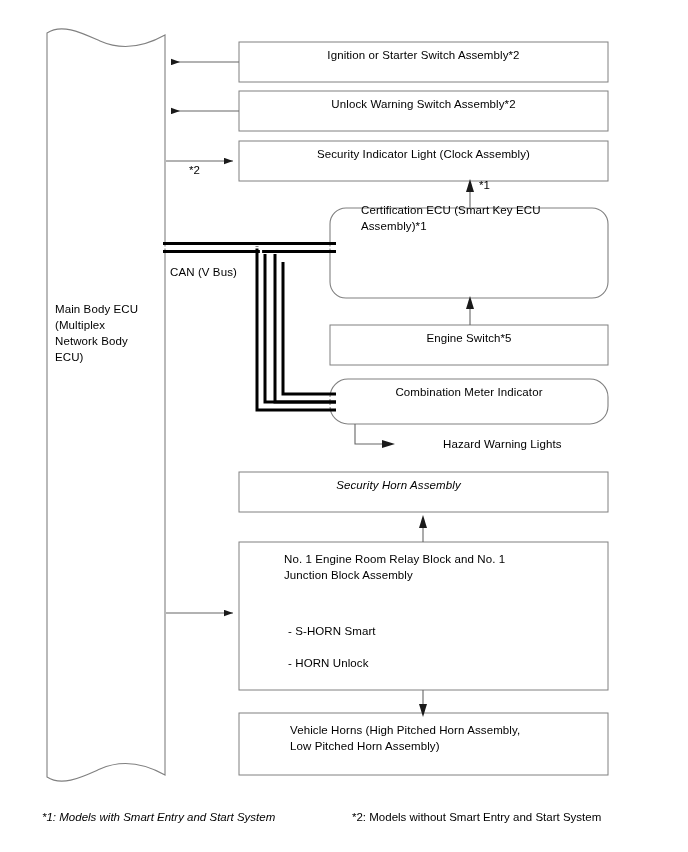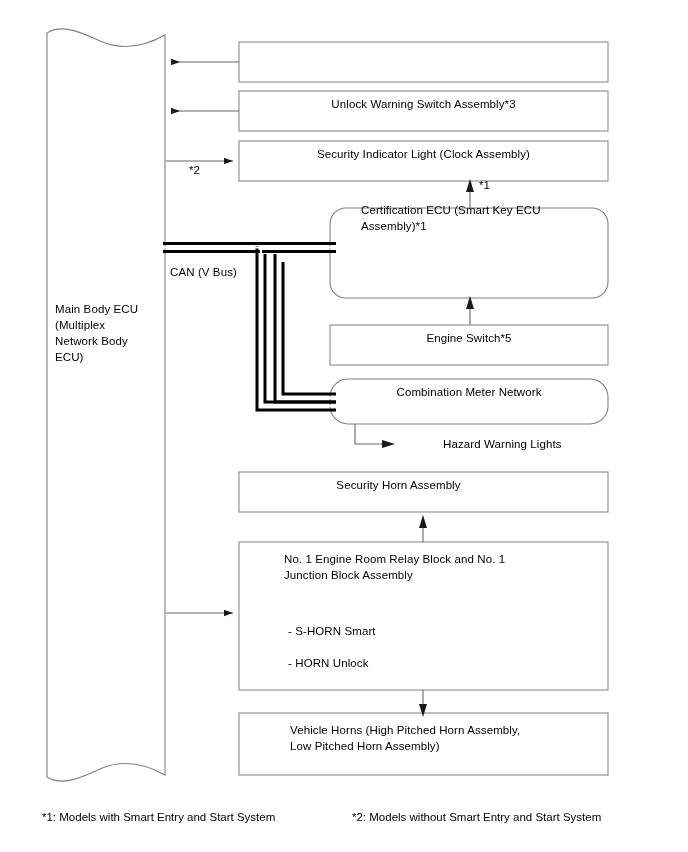--- a/index.html
+++ b/index.html
@@ -156,47 +156,48 @@
     </g>
   </svg>
 
   <div class="node-label left-al" style="left:55px; top:301px; width:105px;">Main Body ECU
 (Multiplex
 Network Body
 ECU)</div>
 
   <div class="node-label left-al" style="left:170px; top:264px; width:120px;">CAN (V Bus)</div>
 
-
-  <div class="node-label centered" style="left:239px; top:96px; width:369px;">Unlock Warning Switch Assembly*3</div>
+  <div class="node-label centered" style="left:239px; top:47px; width:369px;">Ignition or Starter Switch Assembly*2</div>
+
+  <div class="node-label centered" style="left:239px; top:96px; width:369px;">Unlock Warning Switch Assembly*2</div>
 
   <div class="node-label centered" style="left:239px; top:146px; width:369px;">Security Indicator Light (Clock Assembly)</div>
 
   <div class="node-label left-al" style="left:361px; top:202px; width:250px;">Certification ECU (Smart Key ECU
 Assembly)*1</div>
 
   <div class="node-label centered" style="left:330px; top:330px; width:278px;">Engine Switch*5</div>
 
-  <div class="node-label centered" style="left:330px; top:384px; width:278px;">Combination Meter Network</div>
-
-  <div class="node-label centered" style="left:239px; top:477px; width:319px;">Security Horn Assembly</div>
+  <div class="node-label centered" style="left:330px; top:384px; width:278px;">Combination Meter Indicator</div>
+
+  <div class="node-label centered" style="left:239px; top:477px; width:319px;font-style:italic;">Security Horn Assembly</div>
 
   <div class="node-label left-al" style="left:284px; top:551px; width:320px;">No. 1 Engine Room Relay Block and No. 1
 Junction Block Assembly</div>
 
   <div class="node-label left-al" style="left:288px; top:623px; width:200px;">- S-HORN Smart</div>
 
   <div class="node-label left-al" style="left:288px; top:655px; width:200px;">- HORN Unlock</div>
 
   <div class="node-label left-al" style="left:290px; top:722px; width:310px;">Vehicle Horns (High Pitched Horn Assembly,
 Low Pitched Horn Assembly)</div>
 
   <div class="node-label left-al" style="left:399px; top:436px; width:200px;padding-left:44px;">Hazard Warning Lights</div>
 
   <div class="ref-mark" style="left:189px; top:164px;">*2</div>
 
   <div class="ref-mark" style="left:479px; top:179px;">*1</div>
 
-  <div class="footnote" style="left:42px; top:810px;">*1: Models with Smart Entry and Start System</div>
+  <div class="footnote" style="left:42px; top:810px;font-style:italic;">*1: Models with Smart Entry and Start System</div>
 
   <div class="footnote" style="left:352px; top:810px;">*2: Models without Smart Entry and Start System</div>
 
 </div>
 
 </body></html>

